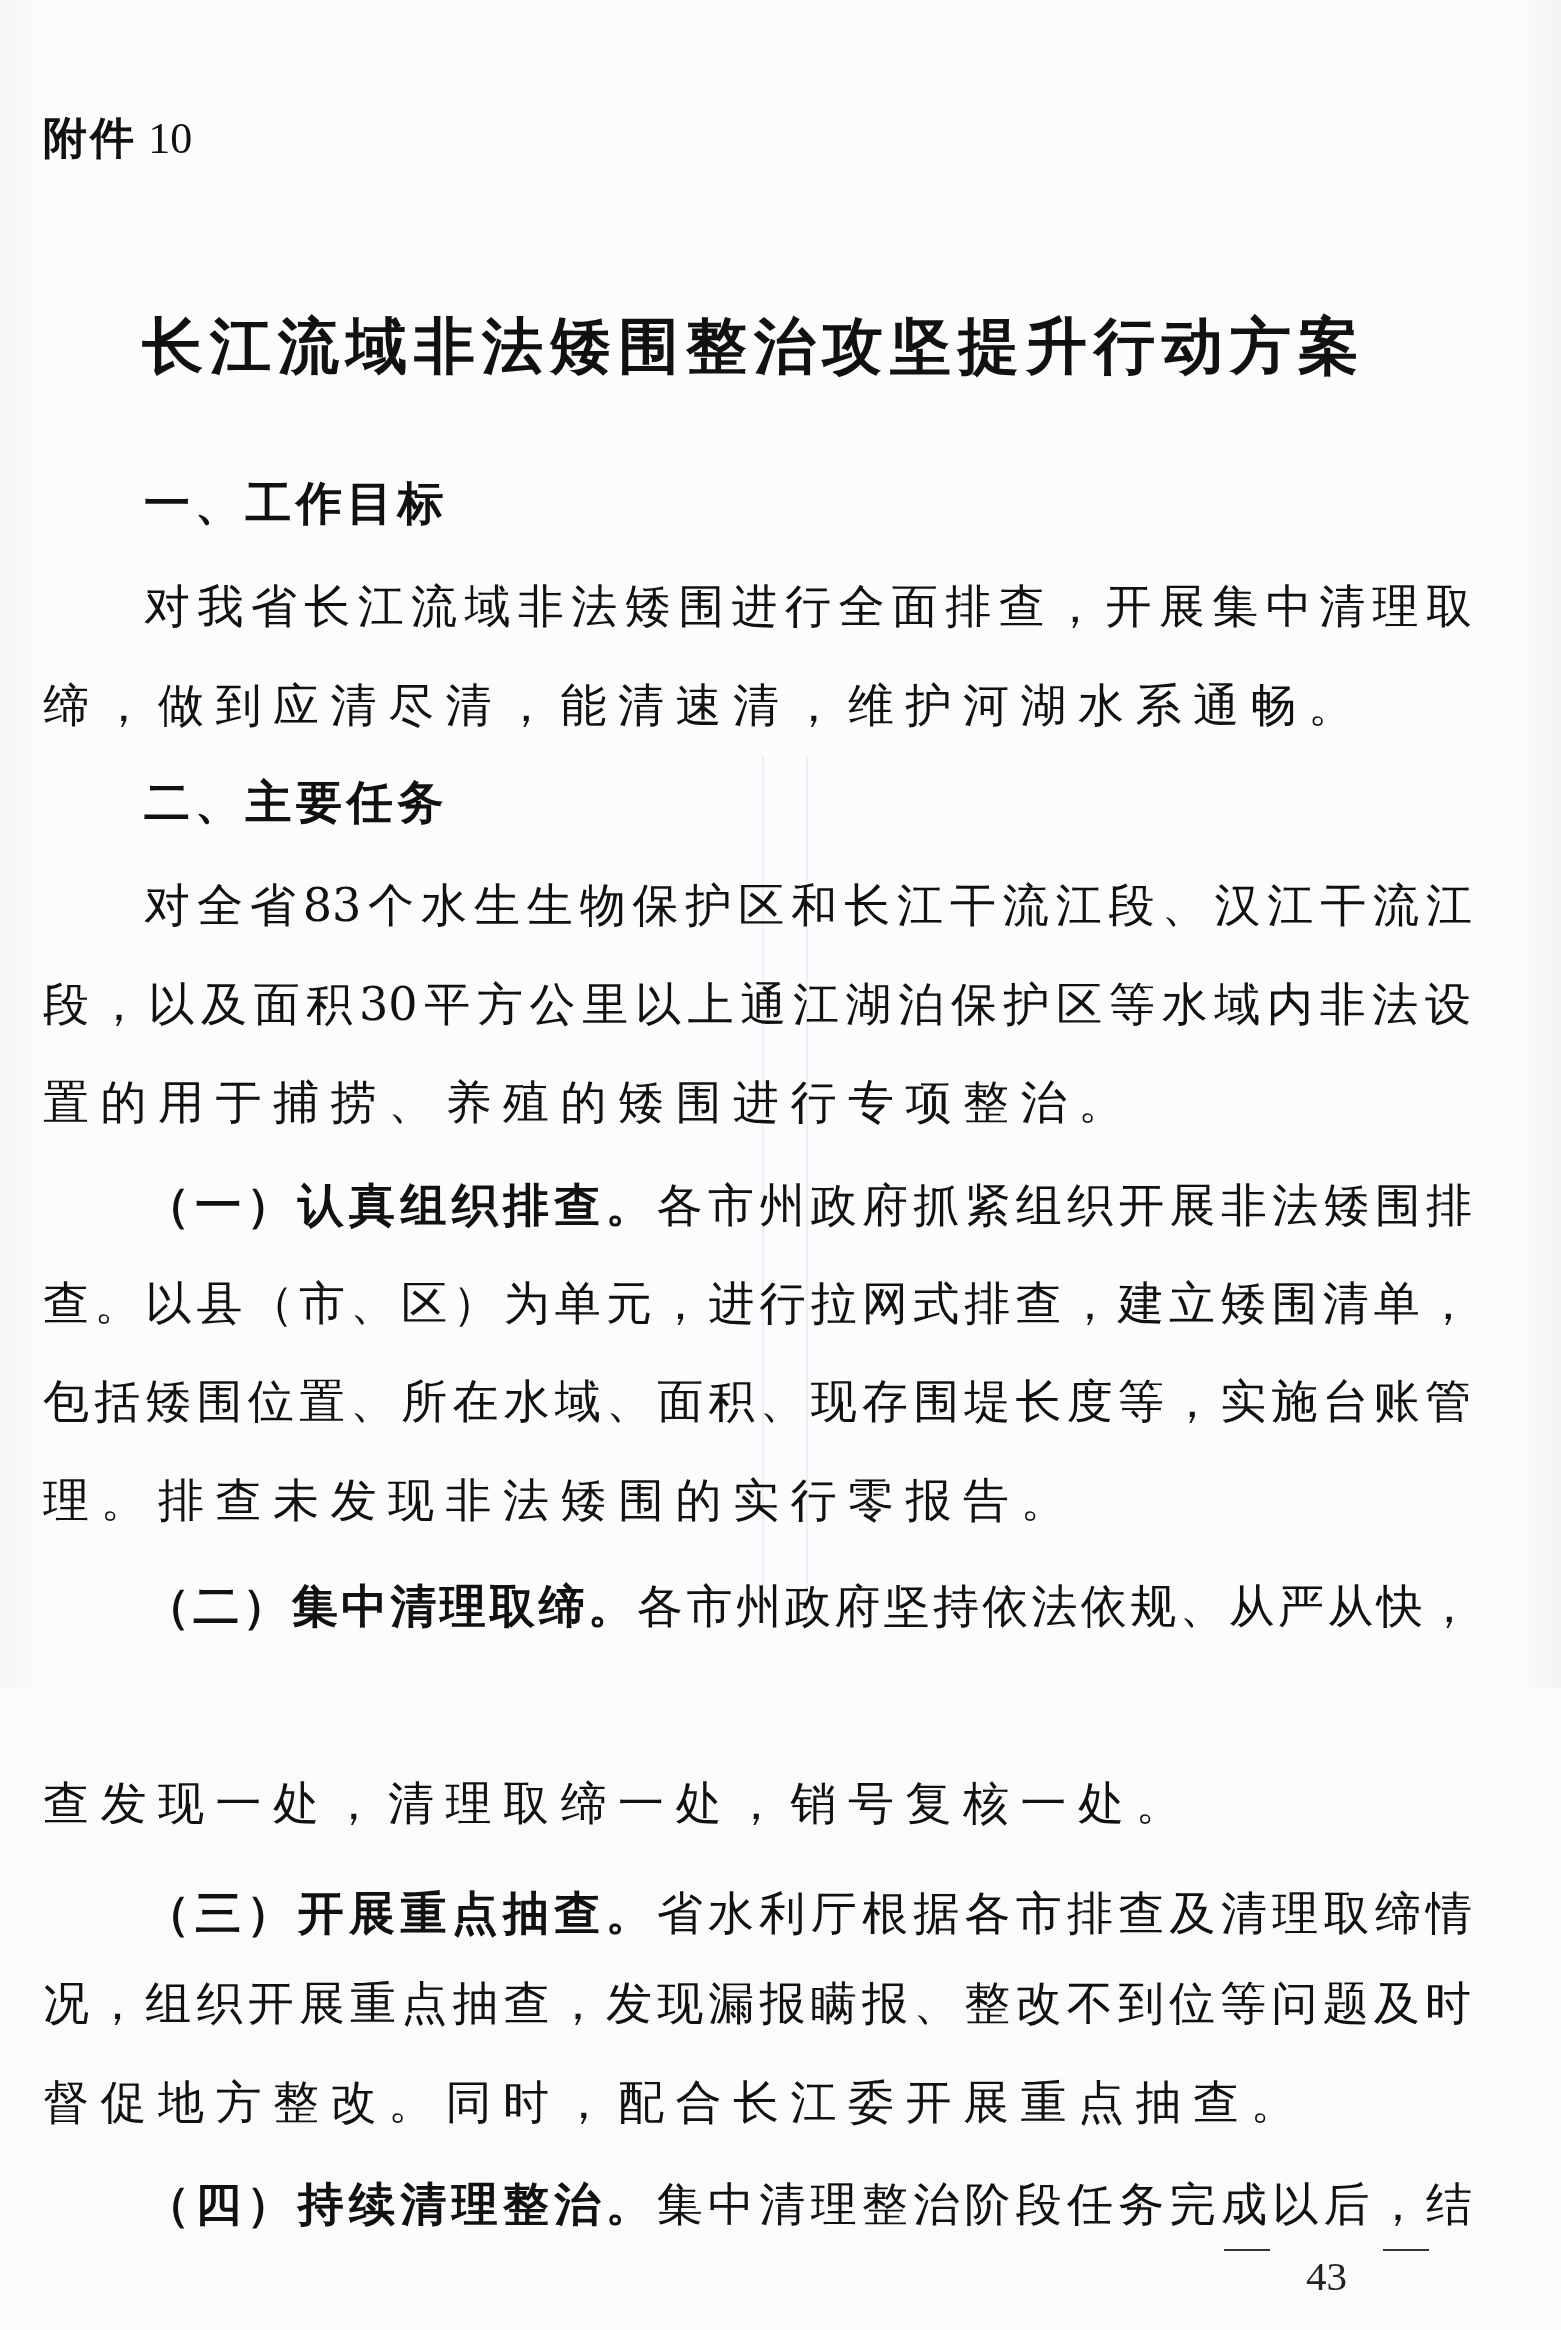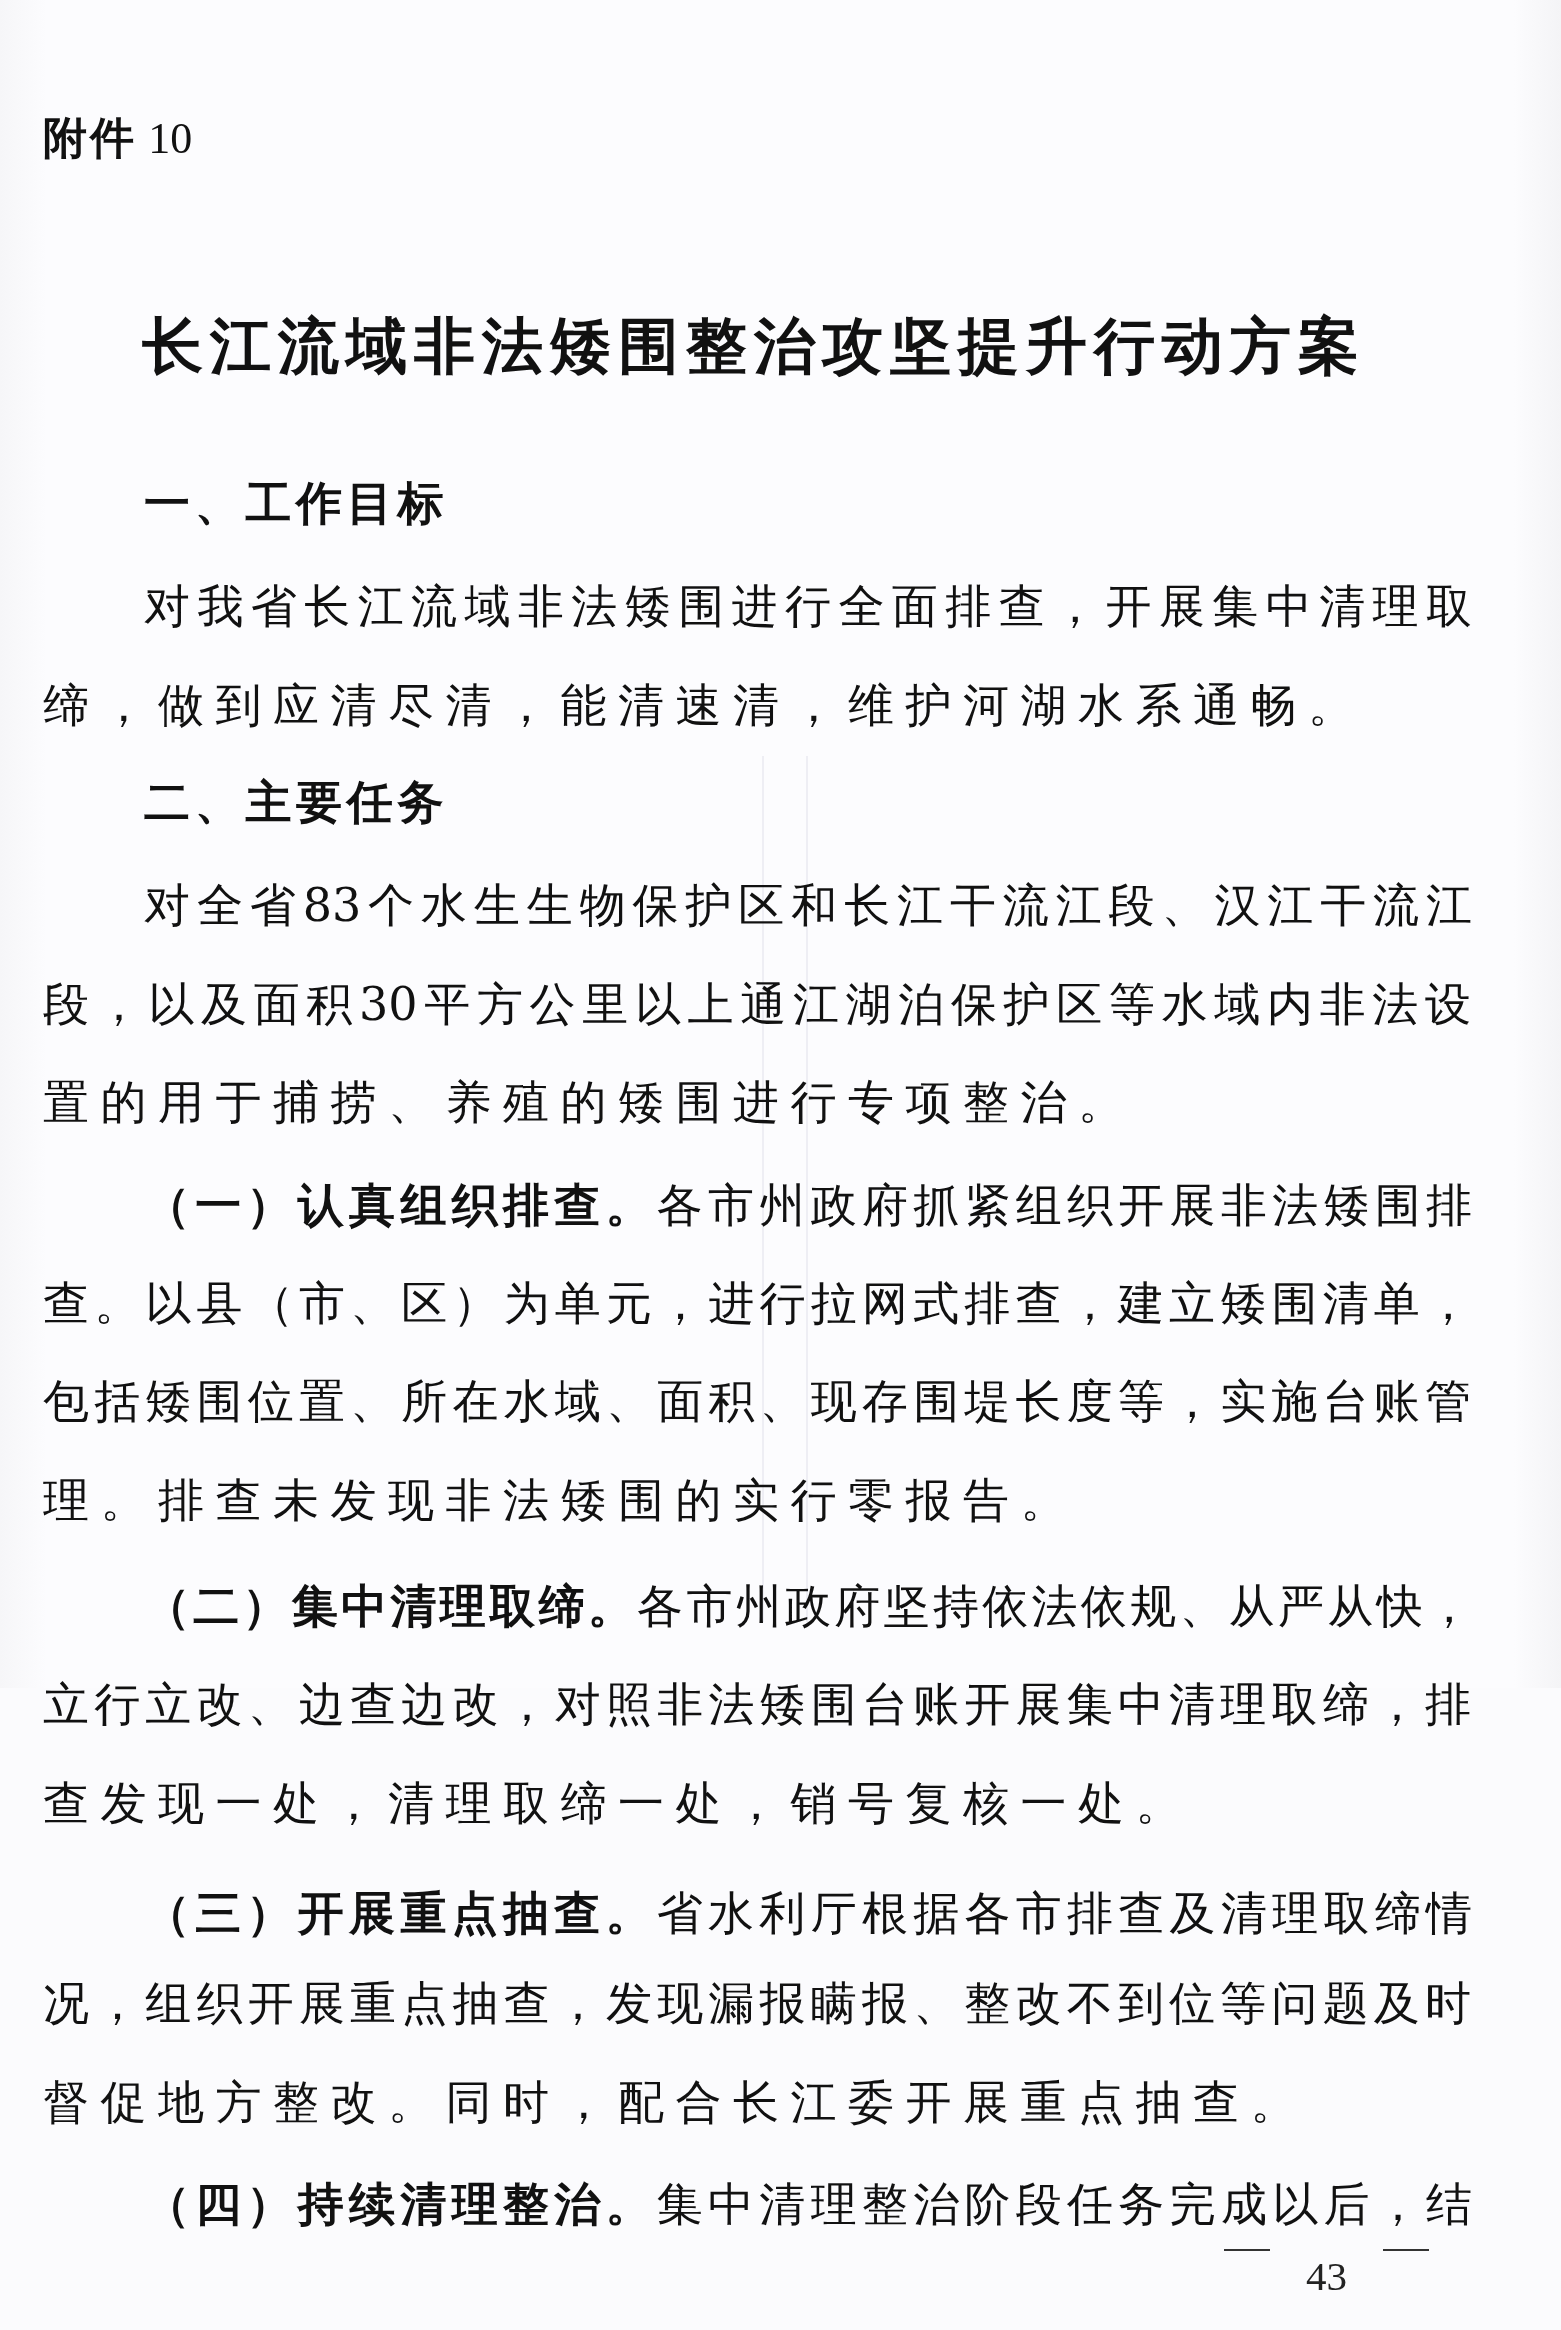--- a/index.html
+++ b/index.html
@@ -127,21 +127,20 @@
   <div class="line indent" style="top: 1177px; letter-spacing: 0px;">
     <span class="lead">（一）认真组织排查。</span><span>各市州政府抓紧组织开展非法矮围排</span>
   </div>
   <div class="line" style="top: 1275px; letter-spacing: 0px;">查。以县（市、区）为单元，进行拉网式排查，建立矮围清单，</div>
   <div class="line" style="top: 1373px; letter-spacing: 0px;">包括矮围位置、所在水域、面积、现存围堤长度等，实施台账管</div>
   <div class="line last" style="top:1472px">理。排查未发现非法矮围的实行零报告。</div>
 
   <div class="line indent" style="top: 1578px; letter-spacing: 0px;">
     <span class="lead">（二）集中清理取缔。</span><span>各市州政府坚持依法依规、从严从快，</span>
   </div>
-  <div class="line" style="top: 1676px; letter-spacing: 0px;">立行立改、边查边改，对照非法矮围台账开展集中清理取缔，排</div>
   <div class="line last" style="top:1775px">查发现一处，清理取缔一处，销号复核一处。</div>
 
   <div class="line indent" style="top: 1877px; letter-spacing: 0px; margin-top: 8px;">
     <span class="lead">（三）开展重点抽查。</span><span>省水利厅根据各市排查及清理取缔情</span>
   </div>
   <div class="line" style="top: 1975px; letter-spacing: 0px;">况，组织开展重点抽查，发现漏报瞒报、整改不到位等问题及时</div>
   <div class="line last" style="top:2074px">督促地方整改。同时，配合长江委开展重点抽查。</div>
 
   <div class="line indent" style="top: 2176px; letter-spacing: 0px;">
     <span class="lead">（四）持续清理整治。</span><span>集中清理整治阶段任务完成以后，结</span>

